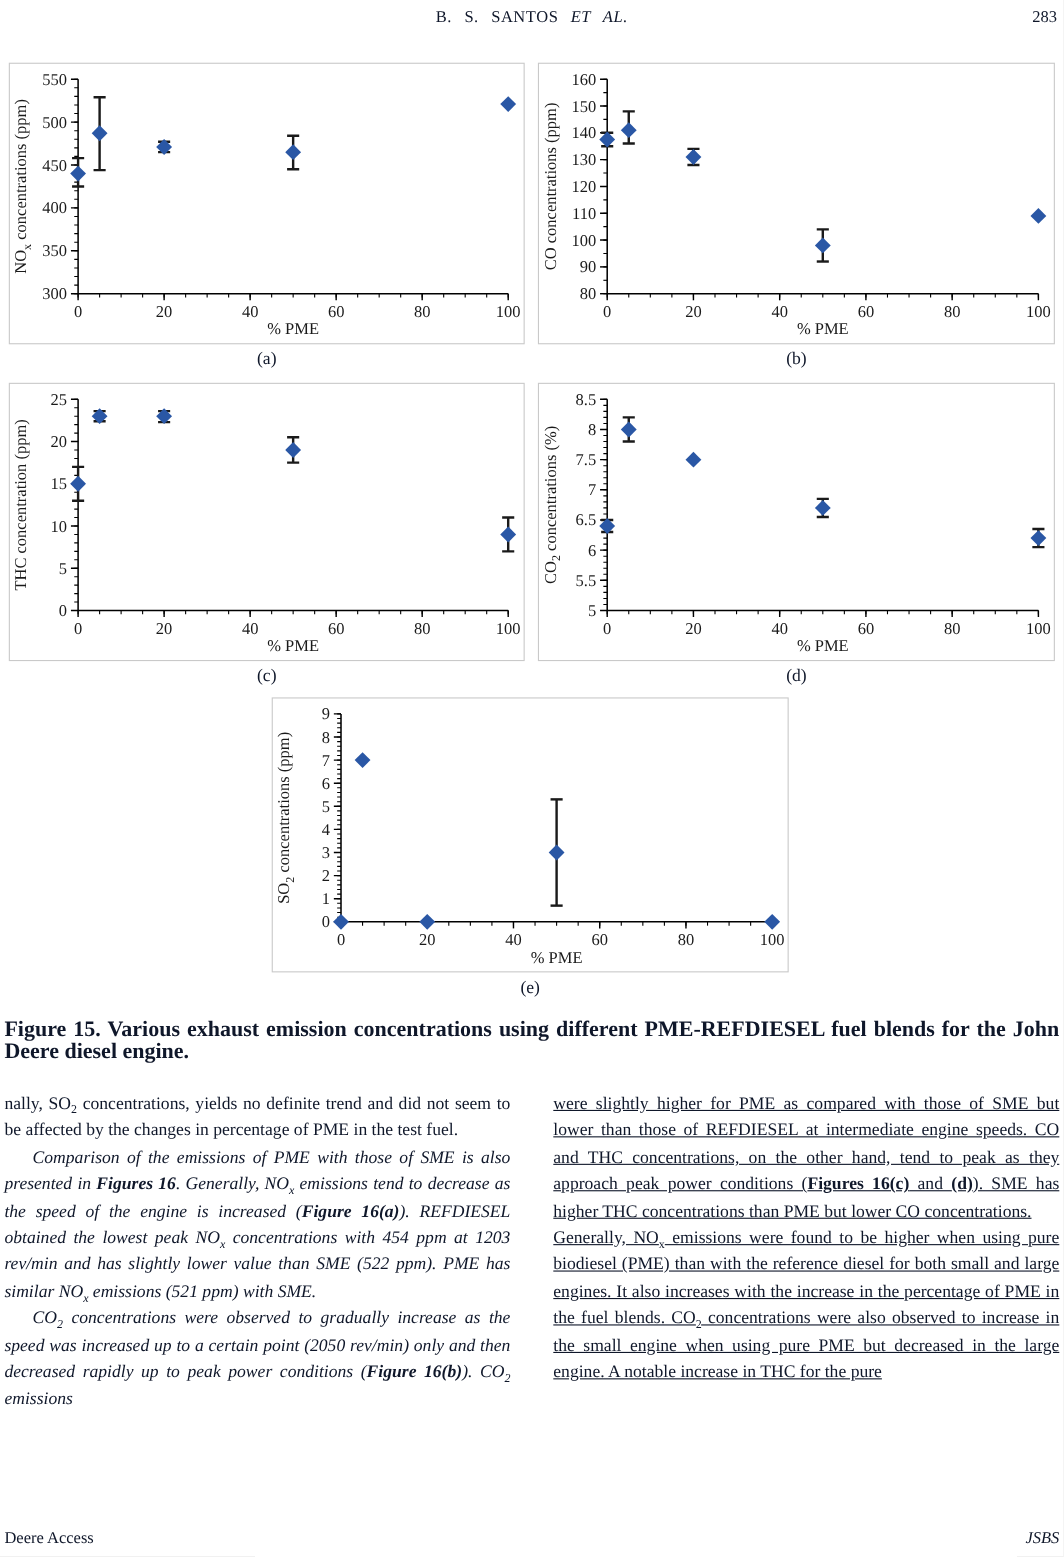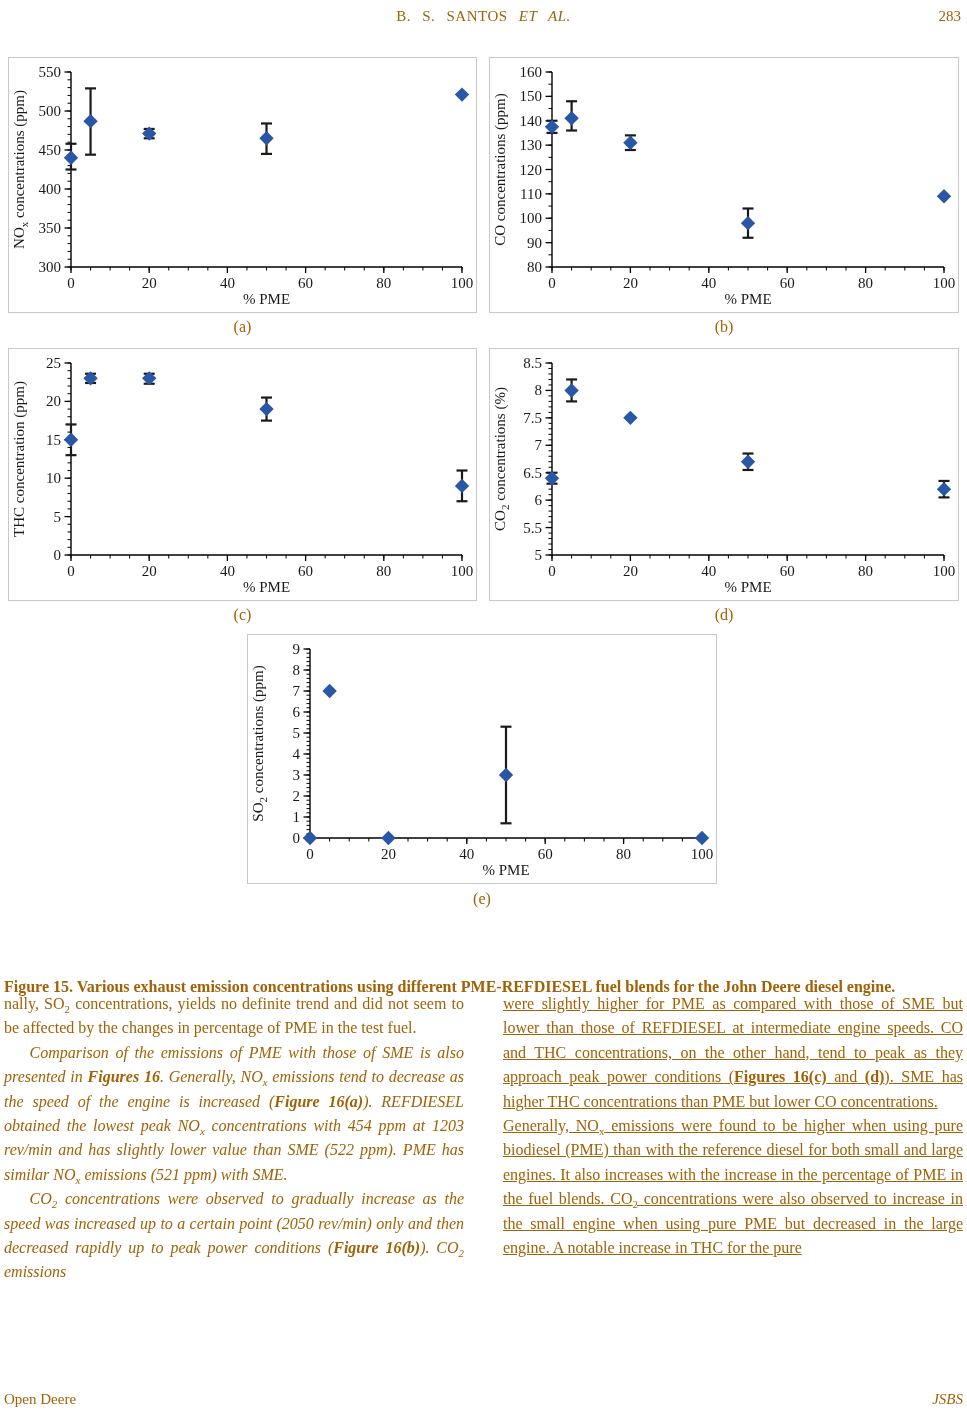--- a/index.html
+++ b/index.html
@@ -1,39 +1,39 @@
 <!DOCTYPE html>
 <html><head>
 <meta charset="utf-8">
 <style>
   html,body{margin:0;padding:0;background:#e8e8e8;}
   .page{
     position:relative;width:967px;height:1415px;background:#ffffff;
-    font-family:"Liberation Serif", serif;color:#a16207;overflow:hidden;
+    font-family:"Liberation Serif", serif;color:#0f172a;overflow:hidden;
     margin:0 auto;
   }
   
   .hdr-title{
     position:absolute;top:8px;left:0;width:100%;text-align:center;
     font-size:15px;letter-spacing:.5px;word-spacing:7px;
   }
   .hdr-page{
     position:absolute;top:8px;right:6px;font-size:15px;text-align:center;
   }
   
   .chart-box{
     position:absolute;background:#fff;border:1px solid #c9c9c9;box-sizing:border-box;
   }
   .chart-letter{
     position:absolute;font-size:16px;text-align:center;
   }
   
   .caption{
-    position:absolute;left:4px;width:959px;top:977px;
-    font-size:16px;font-weight:bold;line-height:20px;text-align:justify;margin:0;
+    position:absolute;left:4px;width:959px;top:926px;
+    font-size:20px;font-weight:bold;line-height:20px;text-align:justify;margin:0;
   }
   
   .col{
     position:absolute;top:992px;width:460px;font-size:16px;line-height:24.4px;
     text-align:justify;
   }
   .col-left{left:4px;}
   .col-right{left:503px;text-decoration:underline;}
   .para{margin:0;}
   .para.indent{text-indent:1.6em;font-style:italic;}
@@ -623,16 +623,16 @@
     <p class="para"><span>nally, SO</span><sub>2</sub><span> concentrations, yields no definite trend and did not seem to be affected by the changes in percentage of PME in the test fuel.</span></p>
     <p class="para indent"><span>Comparison of the emissions of PME with those of SME is also presented in </span><span class="b">Figures 16</span><span>. Generally, NO</span><sub>x</sub><span> emissions tend to decrease as the speed of the engine is increased (</span><span class="b">Figure 16(a)</span><span>). REFDIESEL obtained the lowest peak NO</span><sub>x</sub><span> concentrations with 454 ppm at 1203 rev/min and has slightly lower value than SME (522 ppm). PME has similar NO</span><sub>x</sub><span> emissions (521 ppm) with SME.</span></p>
     <p class="para indent"><span>CO</span><sub>2</sub><span> concentrations were observed to gradually increase as the speed was increased up to a certain point (2050 rev/min) only and then decreased rapidly up to peak power conditions (</span><span class="b">Figure 16(b)</span><span>). CO</span><sub>2</sub><span> emissions</span></p>
   </div>
 
   <div class="col col-right">
     <p class="para"><span>were slightly higher for PME as compared with those of SME but lower than those of REFDIESEL at intermediate engine speeds. CO and THC concentrations, on the other hand, tend to peak as they approach peak power conditions (</span><span class="b">Figures 16(c)</span><span> and </span><span class="b">(d)</span><span>). SME has higher THC concentrations than PME but lower CO concentrations.</span></p>
     <p class="para"><span>Generally, NO</span><sub>x</sub><span> emissions were found to be higher when using pure biodiesel (PME) than with the reference diesel for both small and large engines. It also increases with the increase in the percentage of PME in the fuel blends. CO</span><sub>2</sub><span> concentrations were also observed to increase in the small engine when using pure PME but decreased in the large engine. A notable increase in THC for the pure</span></p>
   </div>
 
-  <div class="footer-left">Open Deere</div>
+  <div class="footer-left">Deere Access</div>
   <div class="footer-right">JSBS</div>
 
 </div>
 
 </body></html>

